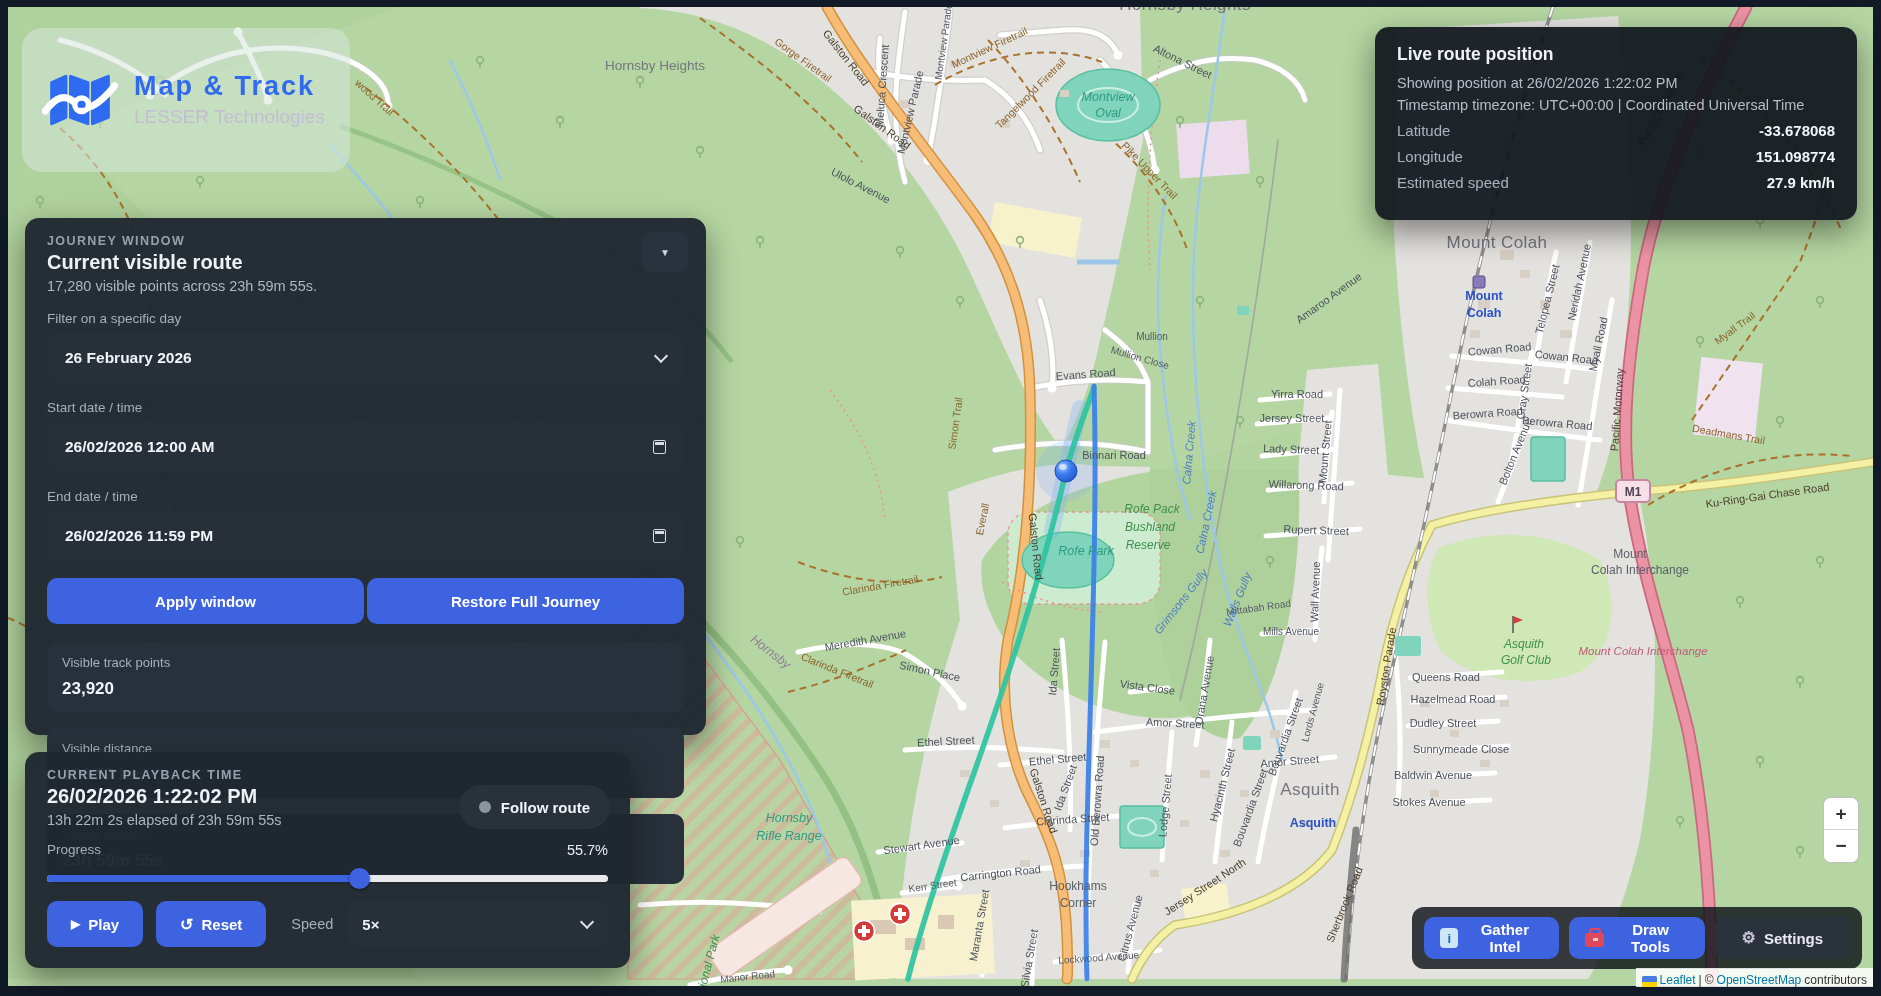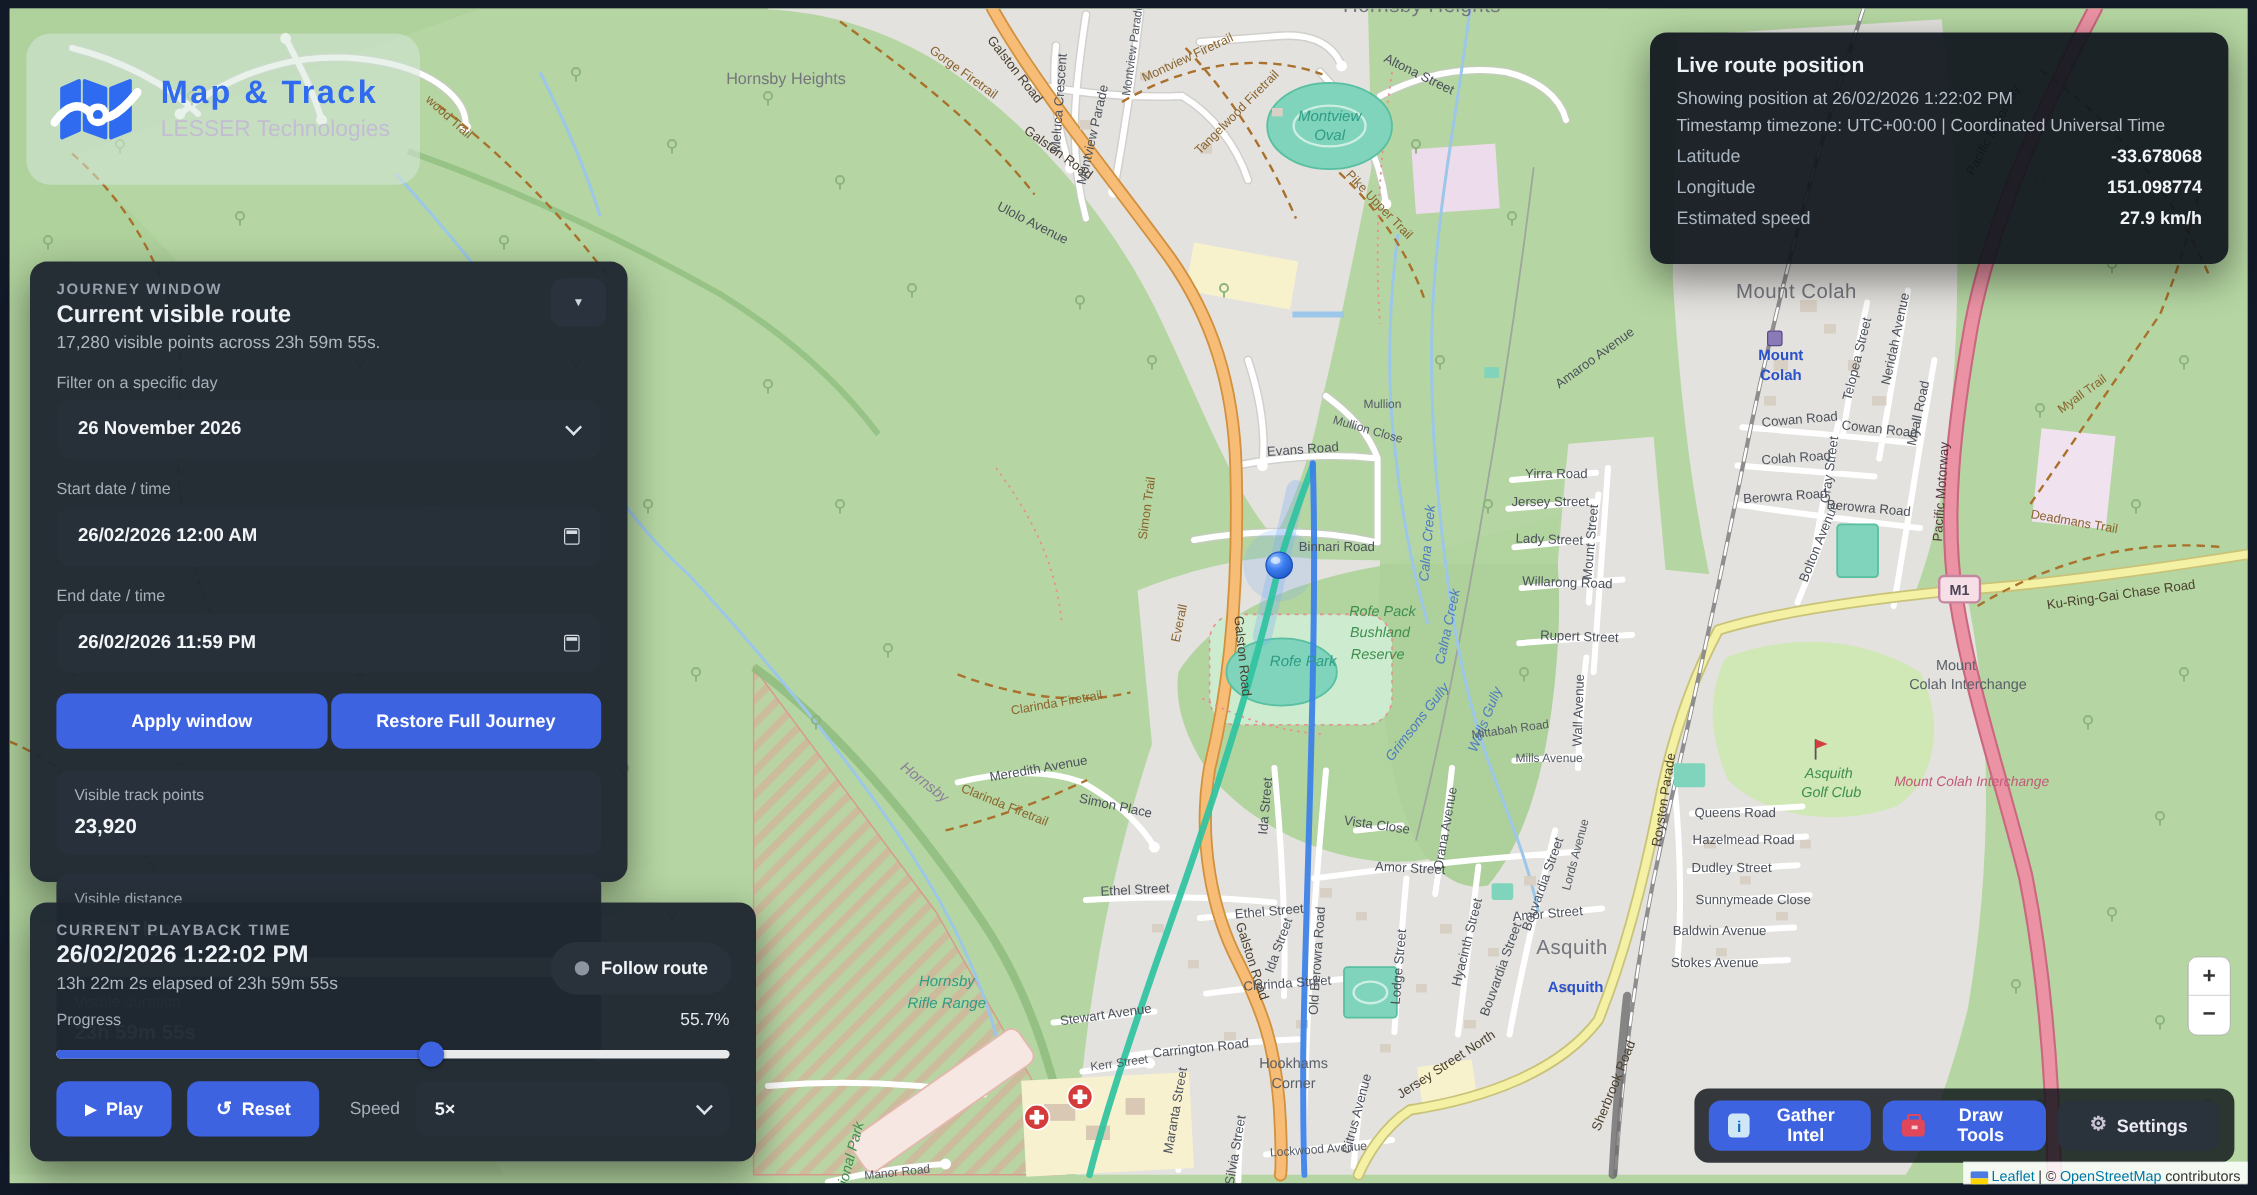--- a/index.html
+++ b/index.html
@@ -35,27 +35,27 @@
          padding:0 18px;font-size:15.5px;font-weight:bold;color:#f2f5f8;justify-content:space-between;}
   .btn-blue{background:#3e63e0;border:none;border-radius:10px;color:#fff;font-weight:bold;
             font-size:15px;display:flex;align-items:center;justify-content:center;gap:8px;
             font-family:"Liberation Sans",sans-serif;cursor:pointer;}
   .chev{width:8px;height:8px;border-right:2.2px solid #dfe3e8;border-bottom:2.2px solid #dfe3e8;
         transform:rotate(45deg);margin-top:-4px;flex:0 0 auto;}
   .cal{width:11px;height:12px;border:1.8px solid #d7dce2;border-radius:2px;position:relative;flex:0 0 auto;}
   .cal:before{content:"";position:absolute;left:1px;right:1px;top:1px;height:2.5px;background:#d7dce2;}
 
   
-  .logo-card{position:absolute;left:22px;top:28px;width:328px;height:126px;border-radius:20px;
+  .logo-card{position:absolute;left:22px;top:28px;width:328px;height:144px;border-radius:20px;
              background:rgba(214,232,219,.55);display:flex;align-items:center;padding:0 0 0 20px;box-sizing:border-box;}
   .logo-title{font-size:27px;font-weight:bold;color:#2f6af0;letter-spacing:2px;line-height:1.1;}
   .logo-sub{font-size:19px;color:#c3bdd4;margin-top:5px;}
 
   
-  .journey{left:25px;top:218px;width:498px;height:517px;padding:16px 22px;box-sizing:border-box;}
+  .journey{left:25px;top:218px;width:681px;height:517px;padding:16px 22px;box-sizing:border-box;}
   .journey h1{margin:3px 0 4px;font-size:20px;}
   .journey .summary{font-size:14.5px;color:#aeb6c0;margin-bottom:17px;}
   .collapse-btn{position:absolute;right:18px;top:14px;width:46px;height:40px;border-radius:10px;
                 background:#2a323d;border:none;color:#d0d5db;font-size:10px;cursor:pointer;}
   .journey .lbl{display:block;margin-bottom:7px;}
   .fgroup{margin-bottom:17px;}
   .btn-row{display:flex;gap:3px;margin:1px 0 18px;}
   .btn-row .btn-blue{flex:1;height:46px;}
   .stat-row{display:flex;gap:16px;flex-direction:column;}
   .stat-card{flex:1;background:#28313b;border-radius:10px;padding:13px 15px;box-sizing:border-box;height:78px;}
@@ -668,21 +668,21 @@
 
   <div class="panel journey">
     <div class="eyebrow">JOURNEY WINDOW</div>
     <h1>Current visible route</h1>
     <div class="summary">17,280 visible points across 23h 59m 55s.</div>
     <button class="collapse-btn"><span>▼</span></button>
 
     <div class="fgroup">
       <span class="lbl">Filter on a specific day</span>
       <div class="field">
-        <span>26 November 2026</span>
+        <span>26 February 2026</span>
         <span class="chev"></span>
       </div>
     </div>
 
     <div class="fgroup">
       <span class="lbl">Start date / time</span>
       <div class="field">
         <span>26/02/2026 12:00 AM</span>
         <span class="cal"></span>
       </div>

